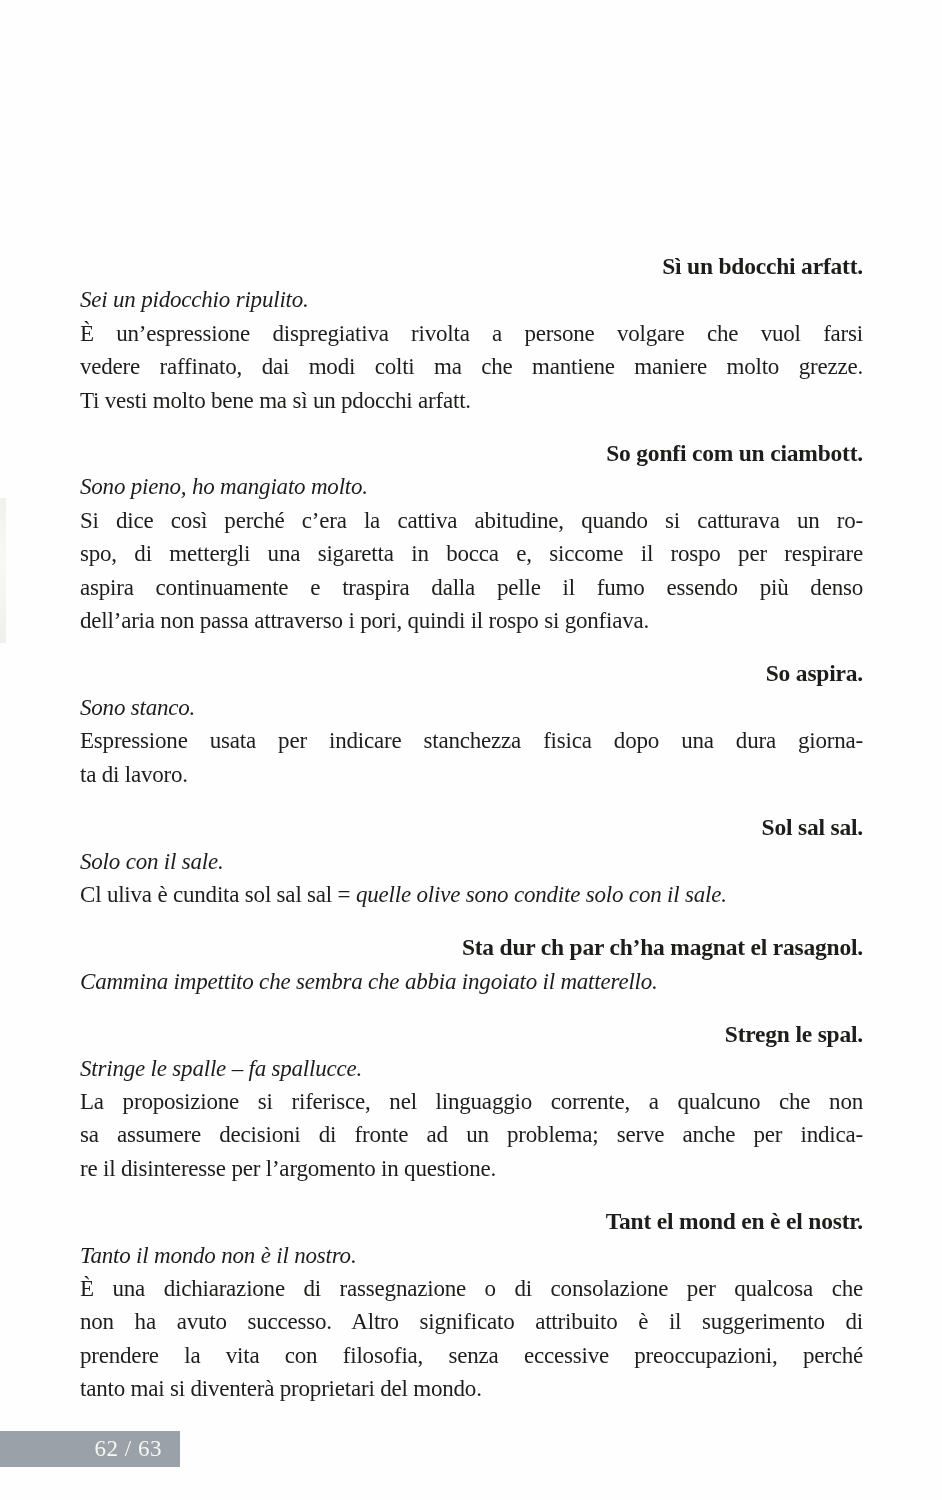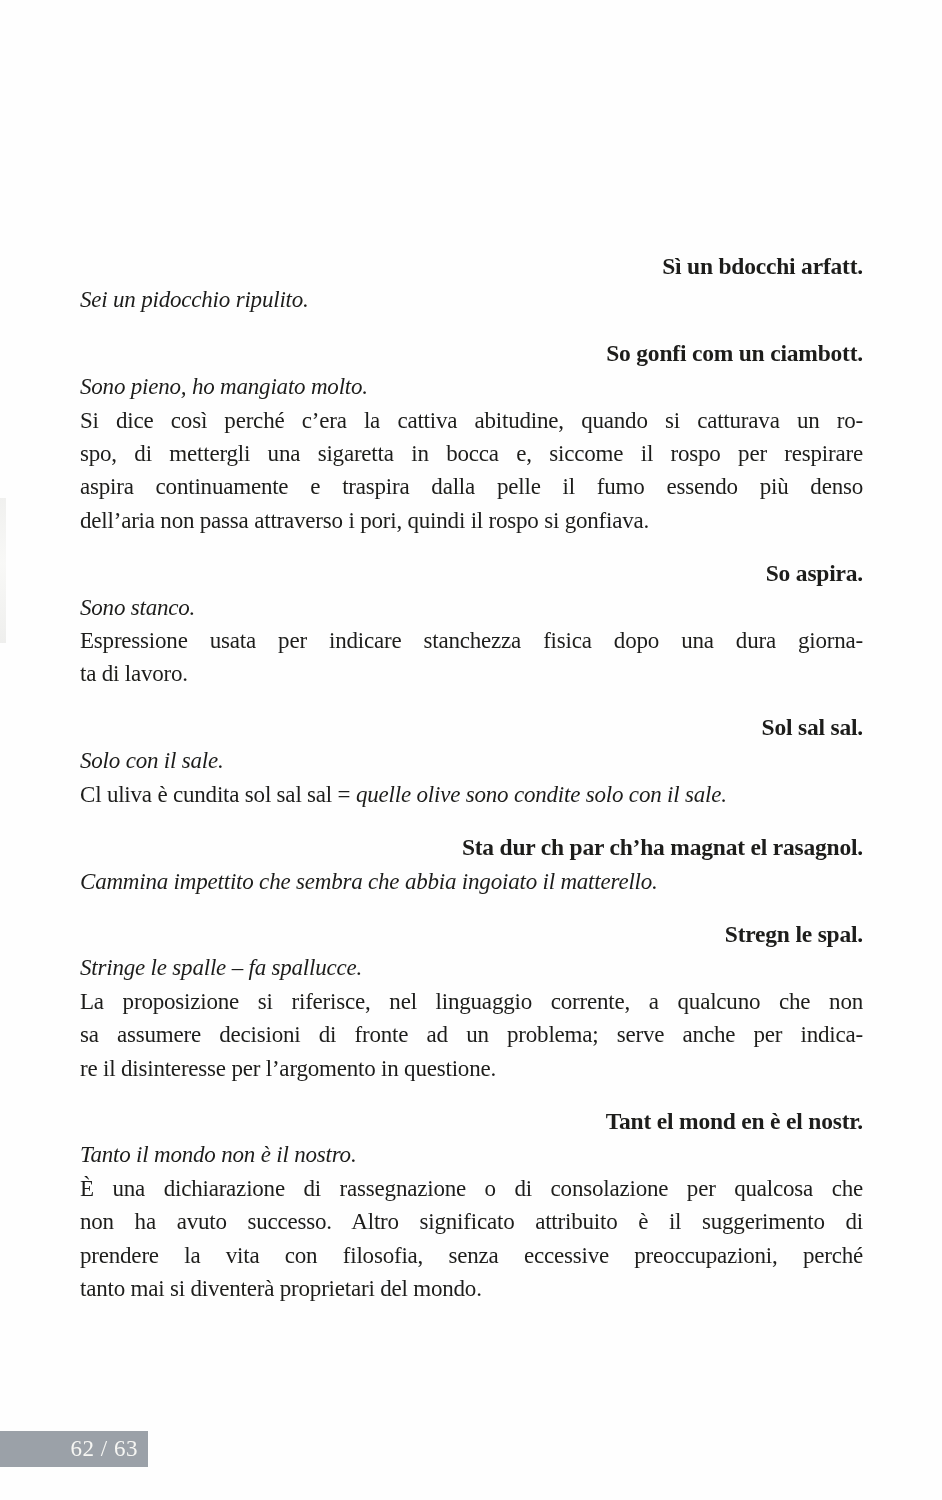--- a/index.html
+++ b/index.html
@@ -46,28 +46,28 @@
     white-space: normal;
   }
   .bline.last {
     text-align-last: left;
   }
   .bline .it { font-style: italic; }
   .page-badge {
     position: absolute;
     left: 0;
     top: 1431px;
-    width: 148px;
+    width: 180px;
     height: 36px;
     background: #9ba1a8;
     color: #f6f6f3;
     font-size: 23px;
     line-height: 36px;
     text-align: right;
-    padding-right: 10px;
+    padding-right: 18px;
     box-sizing: border-box;
     letter-spacing: 0.5px;
   }
   .scan-artifact {
     position: absolute;
     left: 0;
     top: 498px;
     width: 6px;
     height: 145px;
     background: linear-gradient(180deg, #ededeb 0%, #f7f7f5 45%, #ebebe9 100%);
@@ -79,20 +79,25 @@
 
 <div class="page">
 
   <div class="scan-artifact"></div>
 
   <div class="text-block">
 
     <section class="entry">
       <h3 class="headword">Sì un bdocchi arfatt.</h3>
       <p class="translation">Sei un pidocchio ripulito.</p>
+      <div class="bodytext">
+        <div class="bline">È un’espressione dispregiativa rivolta a persone volgare che vuol farsi</div>
+        <div class="bline">vedere raffinato, dai modi colti ma che mantiene maniere molto grezze.</div>
+        <div class="bline last">Ti vesti molto bene ma sì un pdocchi arfatt.</div>
+      </div>
     </section>
 
     <section class="entry">
       <h3 class="headword">So gonfi com un ciambott.</h3>
       <p class="translation">Sono pieno, ho mangiato molto.</p>
       <div class="bodytext">
         <div class="bline">Si dice così perché c’era la cattiva abitudine, quando si catturava un ro-</div>
         <div class="bline">spo, di mettergli una sigaretta in bocca e, siccome il rospo per respirare</div>
         <div class="bline">aspira continuamente e traspira dalla pelle il fumo essendo più denso</div>
         <div class="bline last">dell’aria non passa attraverso i pori, quindi il rospo si gonfiava.</div>

